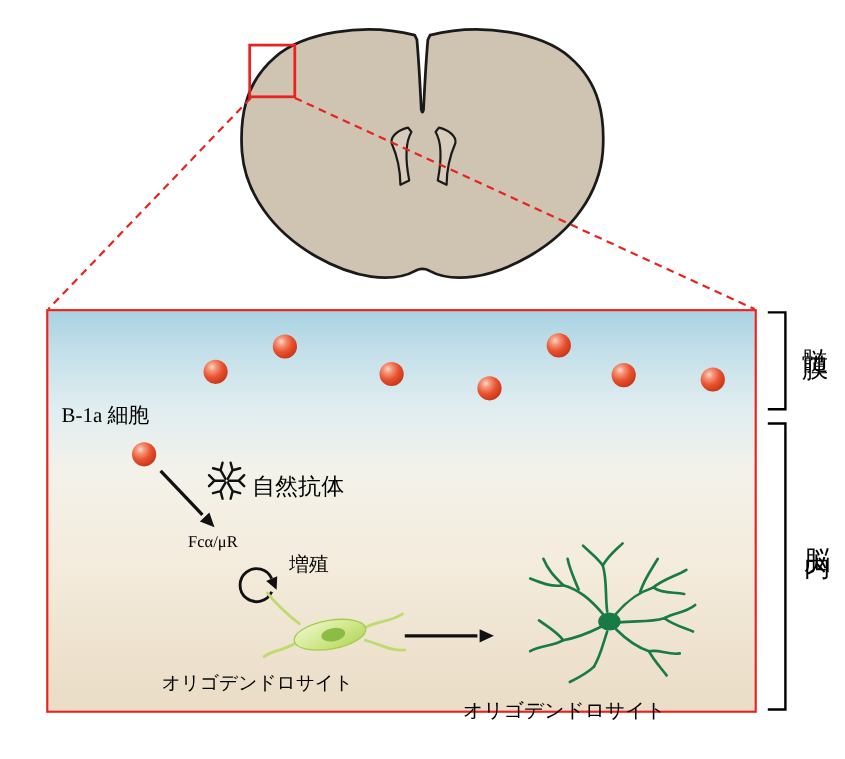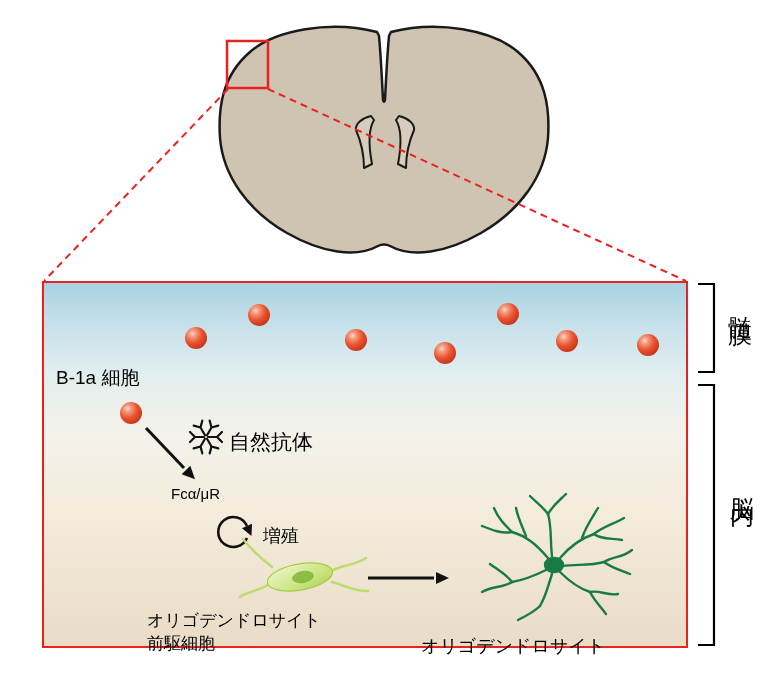--- a/index.html
+++ b/index.html
@@ -1,18 +1,18 @@
 <!DOCTYPE html>
 <html><head>
 <meta charset="utf-8">
 <style>
   html,body { margin:0; padding:0; background:#ffffff; }
   .figure {
     position:relative; width:768px; height:690px; background:#ffffff;
-    font-family:Liberation Sans, sans-serif; overflow:hidden; color:#000;
+    font-family:Liberation Serif, serif; overflow:hidden; color:#000;
   }
   .panel {
     position:absolute; left:42px; top:281px; width:646px; height:367px;
     box-sizing:border-box; border:2.5px solid #e8231f; z-index:1;
     background:linear-gradient(to bottom,
       #a9d2e2 0%, #c3dfe9 10%, #e0edf0 24%, #f3f2ea 40%,
       #f4ecdd 62%, #eadcc6 100%);
   }
   svg.overlay { position:absolute; left:0; top:0; width:768px; height:690px; z-index:2; pointer-events:none; }
   .label { position:absolute; z-index:3; white-space:nowrap; }
@@ -145,25 +145,24 @@
     <path d="M 698 284 H 714 V 372 H 698" fill="none" stroke="#000" stroke-width="2.2"></path>
     <path d="M 698 385 H 714 V 645 H 698" fill="none" stroke="#000" stroke-width="2.2"></path>
   </svg>
 
   <div class="label" style="left:56px; top:365px; font-size:19px;">B-1a 細胞</div>
 
   <div class="label" style="left:229px; top:428px; font-size:21px;">自然抗体</div>
 
   <div class="label" style="left:171px; top:485px; font-size:15px;">Fcα/μR</div>
 
-  <div class="label" style="left:263px; top:501px; font-size:18px;margin-top:23px;">増殖</div>
+  <div class="label" style="left:263px; top:501px; font-size:18px;">増殖</div>
 
   <div class="label center" style="left:147px; top:610px; width:210px; font-size:17px; line-height:1.35;">
     <div>オリゴデンドロサイト</div>
-    <div>前駆細胞</div>
   </div>
 
   <div class="label center" style="left:421px; top:634px; width:244px; font-size:18px;">オリゴデンドロサイト</div>
 
   <div class="label vlabel" style="left:724px; top:297px; font-size:24px;">髄膜</div>
 
   <div class="label vlabel" style="left:726px; top:478px; font-size:24px;">脳内</div>
 
 </div>
 

